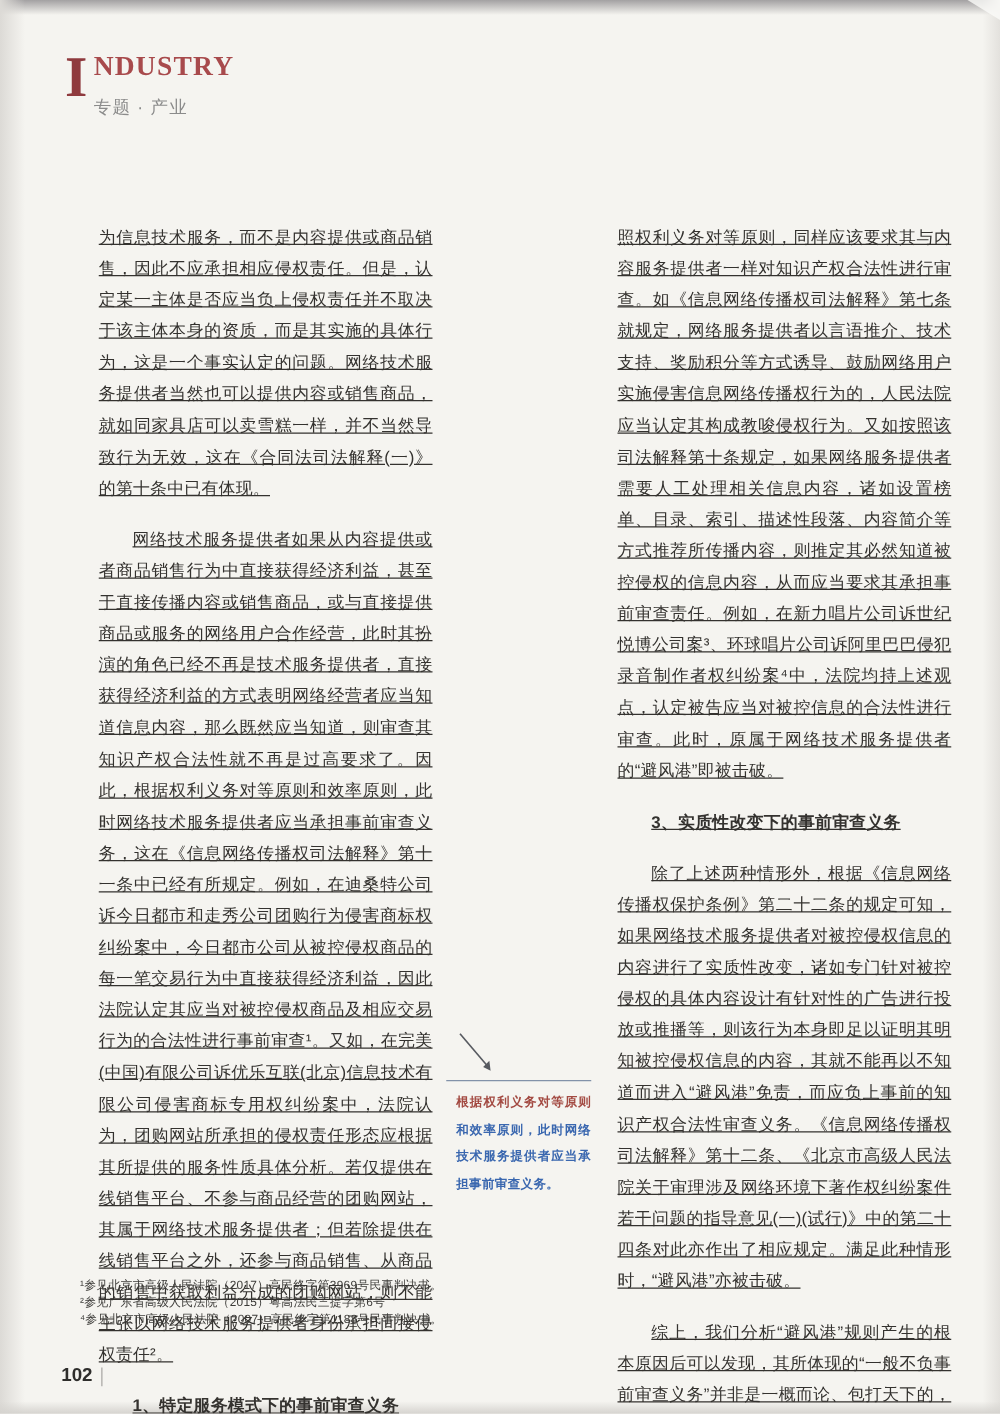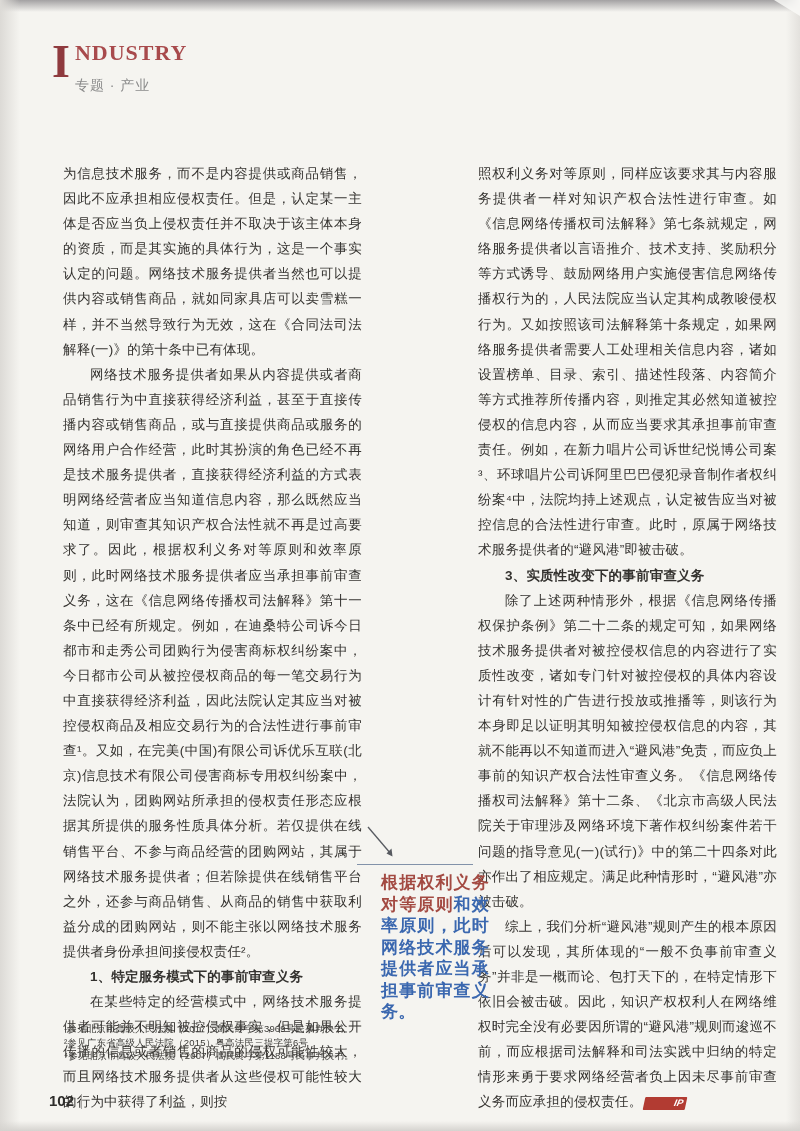--- a/index.html
+++ b/index.html
@@ -38,31 +38,31 @@
   .sec{font-size:14px;line-height:20px;color:#8b8b8b;margin-top:14px;letter-spacing:1px;}
 
   
   .col{
     position:absolute;top:161px;width:299px;
     font-size:13.5px;line-height:25.1px;letter-spacing:.2px;
     text-align:justify;
   }
   .col-left{left:63px;}
   .col-right{left:478px;}
-  .col p{margin:0;}
+  .col p{margin:16px;text-decoration:underline;}
   .col p.ind{text-indent:2em;}
   .col p.head{font-weight:bold;text-indent:2em;}
 
   
   .pq{position:absolute;left:357px;top:824px;width:117px;}
   .pq-arrow{display:block;margin-left:9px;}
   .pq-rule{border-top:1.5px solid #8292a9;margin:2px 0 7px 0;width:116px;}
   .pq-text{
-    margin-left:24px;width:108px;
-    font-size:17px;line-height:21.5px;font-weight:bold;
+    margin-left:8px;width:108px;
+    font-size:10px;line-height:21.5px;font-weight:bold;
     text-align:justify;letter-spacing:.3px;
   }
   .pq-red{color:#a34a42;}
   .pq-blue{color:#3a67af;}
 
   
   .ipmark{
     display:inline-block;vertical-align:baseline;
     background:#b23b32;color:#fff;
     font-size:9.5px;line-height:12px;font-weight:bold;font-style:italic;

